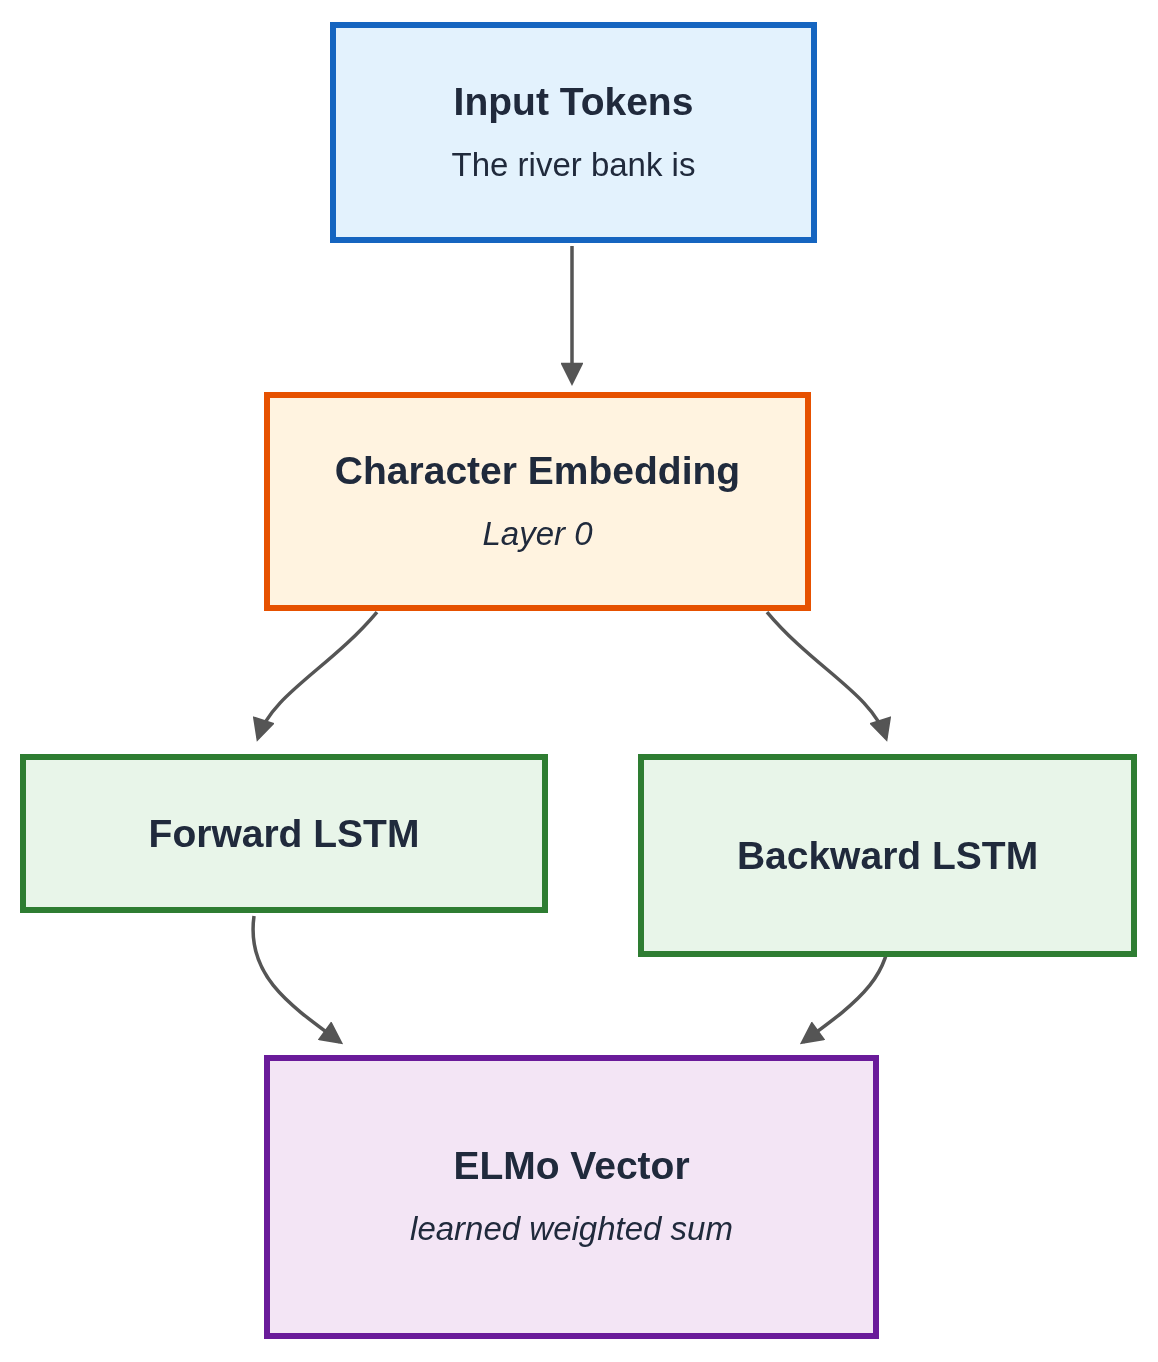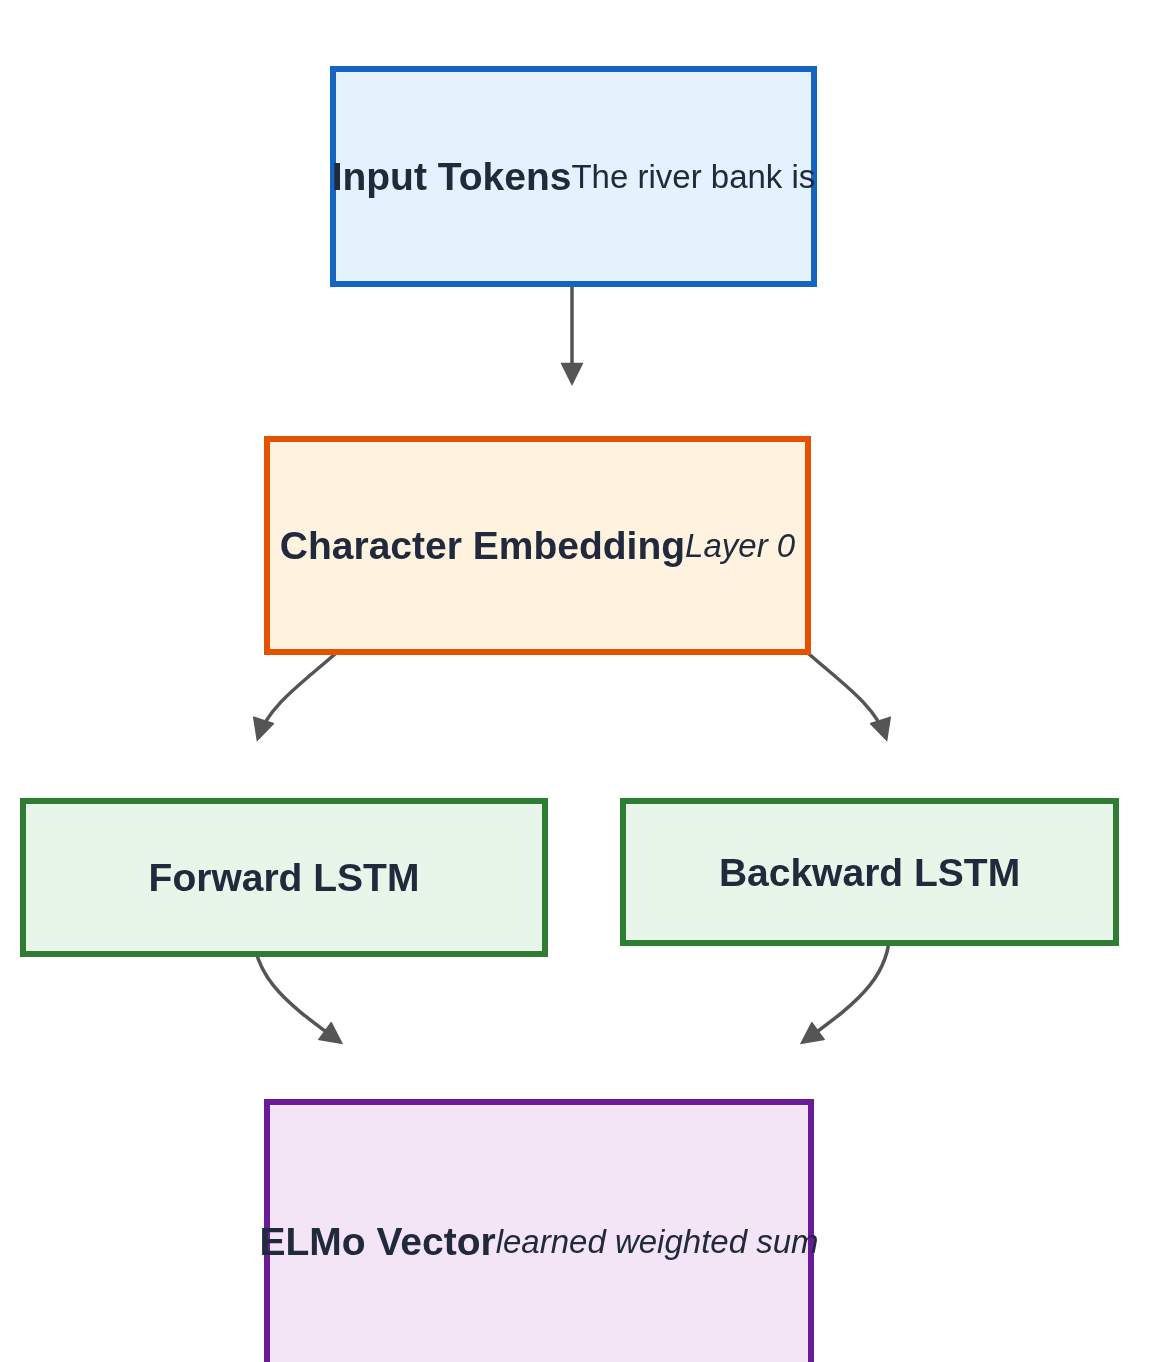--- a/index.html
+++ b/index.html
@@ -21,43 +21,43 @@
     top: 0;
     width: 1158px;
     height: 1362px;
     pointer-events: none;
   }
   .node {
     position: absolute;
     box-sizing: border-box;
     border: 6px solid #404040;
     display: flex;
+    flex-direction: column;
     align-items: center;
     justify-content: center;
     text-align: center;
-    margin-top: 44px;
   }
   .node .line {
     line-height: 63px;
     font-size: 33px;
     white-space: nowrap;
   }
   .node .title {
     font-weight: 700;
     font-size: 39px;
   }
   .node .italic {
     font-style: italic;
   }
   
   .node-input    { left: 330px; top: 22px;   width: 487px; height: 221px; }
   .node-embed    { left: 264px; top: 392px;  width: 547px; height: 219px; }
   .node-forward  { left: 20px;  top: 754px;  width: 528px; height: 159px; }
-  .node-backward { left: 620px; top: 754px;  width: 499px; height: 148px; }
-  .node-elmo     { left: 264px; top: 1055px; width: 550px; height: 284px; }
+  .node-backward { left: 638px; top: 754px;  width: 499px; height: 203px; }
+  .node-elmo     { left: 264px; top: 1055px; width: 615px; height: 284px; }
 </style>
 </head>
 <body>
 
 <div class="canvas" style="background-color: rgb(255, 255, 255); color: rgb(32, 42, 60);">
 
   <svg class="edges-layer" viewBox="0 0 1158 1362" xmlns="http://www.w3.org/2000/svg">
     <defs>
       <marker id="arrow" viewBox="0 0 12 12" refX="10.5" refY="6" markerWidth="25" markerHeight="22" markerUnits="userSpaceOnUse" orient="auto-start-reverse">
         <path d="M0.5,0.5 L11.5,6 L0.5,11.5 Z" style="fill: rgb(85, 85, 85); stroke: rgb(85, 85, 85);"></path>

